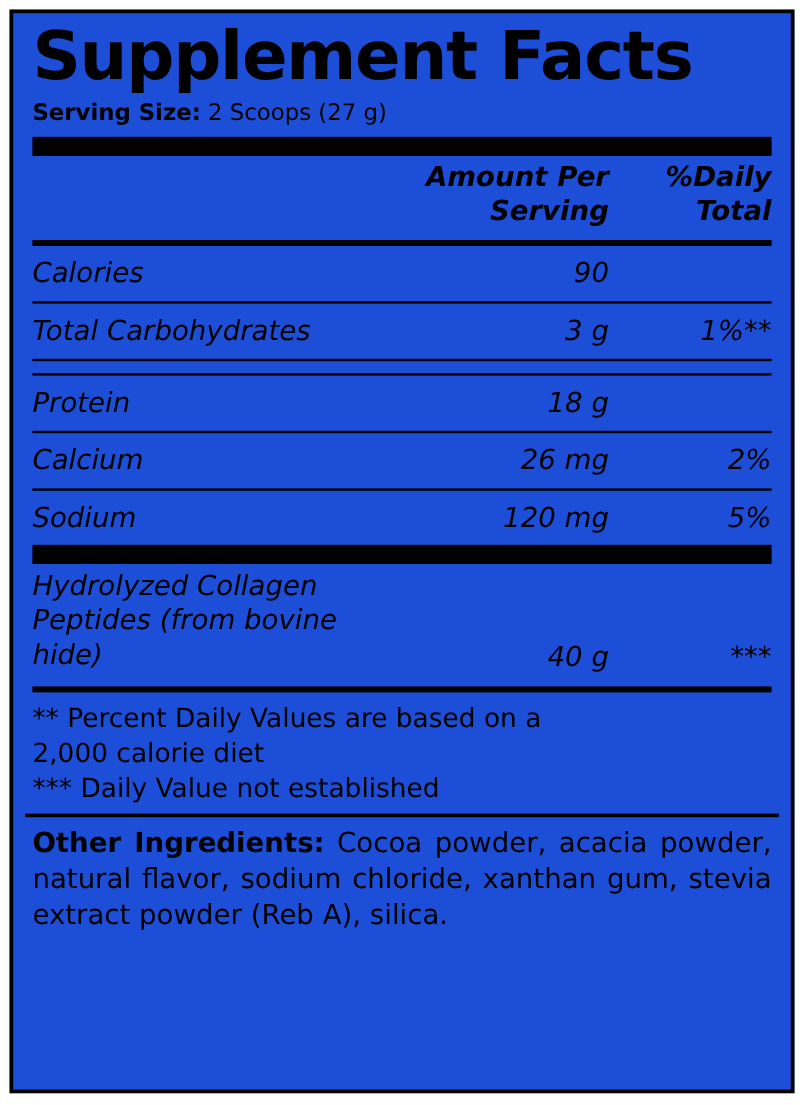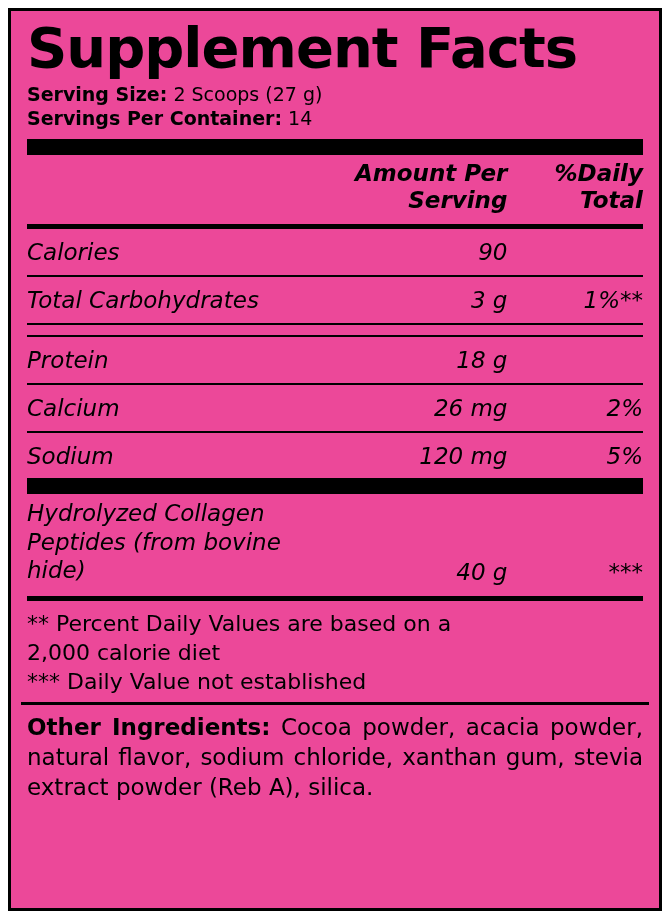--- a/index.html
+++ b/index.html
@@ -15,21 +15,21 @@
     overflow: hidden;
   }
   .panel {
     position: absolute;
     left: 8px;
     top: 8px;
     width: 654px;
     height: 903px;
     border: 3px solid #000000;
     box-sizing: border-box;
-    background: #ec4899;
+    background: #1d4ed8;
   }
   .inner {
     padding: 6px 16px 0 16px;
   }
   .title {
     font-size: 56px;
     font-weight: bold;
     line-height: 1.02;
     letter-spacing: -1px;
     white-space: nowrap;
@@ -128,24 +128,20 @@
 <body>
 
 <div class="panel">
   <div class="inner">
 
     <div class="title">Supplement Facts</div>
 
     <div class="serving-line">
       <b>Serving Size:</b>
       <span>2 Scoops (27 g)</span>
-    </div>
-    <div class="serving-line">
-      <b>Servings Per Container:</b>
-      <span>14</span>
     </div>
 
     <div class="rule-thick"></div>
 
     <table class="facts">
       <tbody>
           <tr class="head-row">
         <td class="col-name"></td>
         <td class="col-amt head-amt">
           <div>Amount Per</div>

